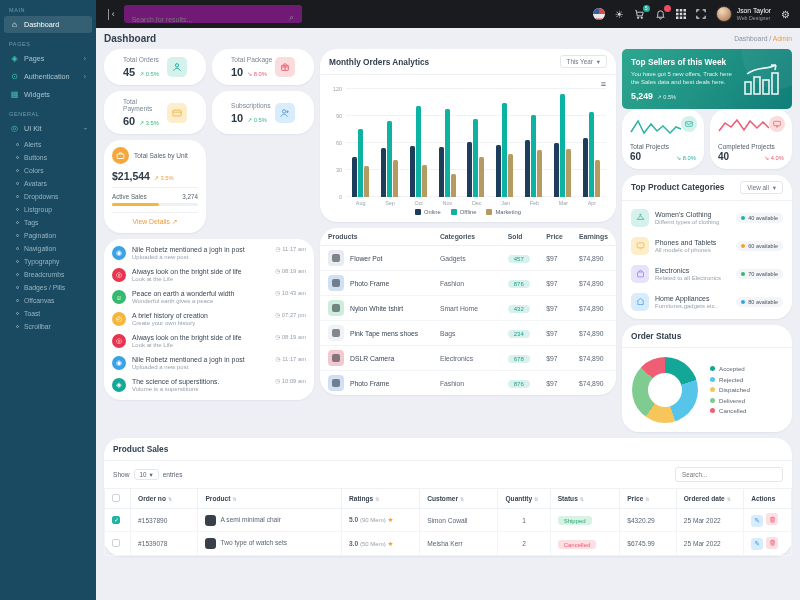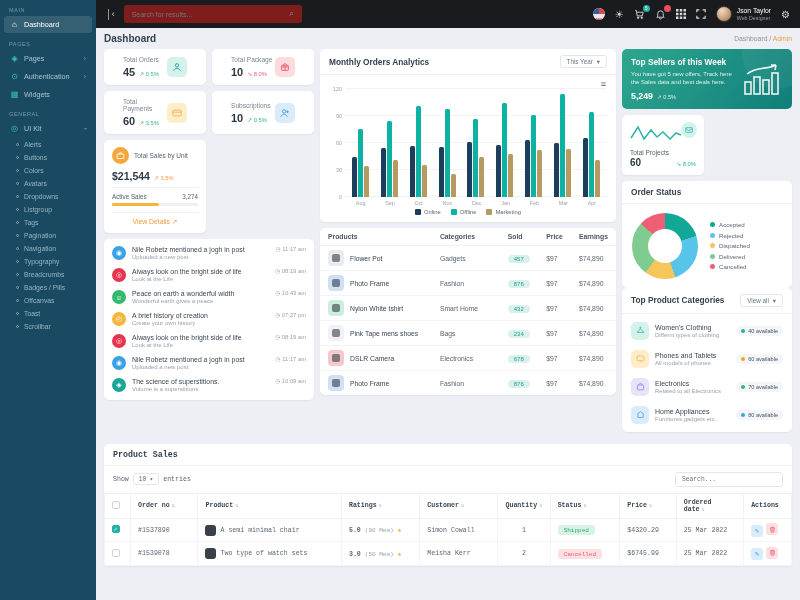--- a/index.html
+++ b/index.html
@@ -16,42 +16,42 @@
   .side-item .s-ico { font-size:8px; color:#3ec3b0; width:9px; text-align:center; }
   .side-item.active .s-ico { color:#fff; }
   .side-item .chev { margin-left:auto; font-size:6.5px; color:#7fa5b4; }
   .chev.down { display:inline-block; transform:rotate(90deg); }
   .side-sub { display:flex; align-items:center; gap:5px; padding:3px 6px 3px 16px; color:#96b4c1; font-size:6.8px; cursor:pointer; }
   .side-sub .dot { width:3px; height:3px; border:1px solid #7fa5b4; border-radius:50%; flex:none; }
 
   
   .header { position:fixed; left:96px; top:0; right:0; height:28px; background:#1a1b1e; display:flex; align-items:center; padding:0 10px; gap:9px; z-index:9; }
   .collapse-btn { color:#cfd3d8; font-size:9px; cursor:pointer; }
-  .search-wrap { background:#7f1d1d; border-radius:3px; height:18px; width:178px; display:flex; align-items:center; padding:0 8px; }
+  .search-wrap { background:#701a75; border-radius:3px; height:18px; width:178px; display:flex; align-items:flex-end; padding:0 8px; }
   .search-wrap input { flex:1; background:transparent; border:0; color:#cfd3d8; font-size:7px; outline:none; font-family:inherit; }
   .search-wrap .mag { color:#9aa0a8; font-size:8px; }
   .header-right { margin-left:auto; display:flex; align-items:center; gap:10px; }
   .hicon { color:#d6d9dd; font-size:10px; position:relative; display:flex; align-items:center; cursor:pointer; }
   .nbadge { position:absolute; top:-4px; right:-5px; min-width:7px; height:7px; border-radius:4px; font-size:4.5px; color:#fff; display:flex; align-items:center; justify-content:center; padding:0 1px; }
   .nbadge.teal { background:#23b3a2; }
   .nbadge.red { background:#ee4b5f; }
   .user { display:flex; align-items:center; gap:5px; cursor:pointer; }
   .avatar { width:16px; height:16px; border-radius:50%; background:radial-gradient(circle at 35% 30%, #f5d8bd, #b98a63 75%); border:1px solid #3a3b3e; }
   .user-name { font-size:6.8px; color:#fff; line-height:1.2; }
   .user-role { font-size:5.3px; color:#9aa0a8; }
 
   
   .main { margin-left:96px; margin-top:28px; padding:5px 8px; height:572px; }
   .page-head { display:flex; justify-content:space-between; align-items:center; margin-bottom:5px; }
   .page-title { font-size:10px; font-weight:bold; color:#33414e; }
   .breadcrumb { font-size:6.8px; color:#8a94a0; }
   .breadcrumb .current { color:#e8a04c; }
 
   .grid { display:grid; grid-template-columns:210px 296px 1fr; gap:6px; align-items:start; }
-  .card { background:#fff; border-radius:5px; box-shadow:0 1px 2px rgba(20,30,60,.06); }
+  .card { background:#fff; border-radius:17px; box-shadow:0 1px 2px rgba(20,30,60,.06); }
   .card-head { display:flex; justify-content:space-between; align-items:center; padding:6px 9px; border-bottom:1px solid #eef0f3; }
   .card-title { font-size:8.3px; font-weight:bold; color:#33414e; }
   .select-btn { font-size:6.3px; color:#6b7683; border:1px solid #e3e7ec; border-radius:3px; padding:2px 6px; display:flex; gap:4px; align-items:center; cursor:pointer; background:#fff; }
 
   
   .stat-grid { display:grid; grid-template-columns:1fr 1fr; gap:6px; margin-bottom:6px; }
   .stat-card { padding:7px 19px; display:flex; justify-content:space-between; align-items:center; }
   .stat-label { font-size:6.6px; color:#7b8794; margin-bottom:3px; }
   .stat-value { font-size:11px; font-weight:bold; color:#2e3b47; display:flex; align-items:baseline; gap:4px; }
   .delta { font-size:5.8px; font-weight:normal; }
@@ -134,21 +134,21 @@
 
   
   .os-body { display:flex; align-items:center; gap:12px; padding:9px 10px; }
   .donut { width:66px; height:66px; border-radius:50%; position:relative; flex:none; }
   .donut::after { content:""; position:absolute; inset:16px; background:#fff; border-radius:50%; }
   .os-legend { font-size:6.2px; color:#5a6572; display:flex; flex-direction:column; gap:3.5px; }
   .os-leg-item { display:flex; align-items:center; gap:4px; }
   .os-leg-item i { width:5px; height:5px; border-radius:50%; display:inline-block; flex:none; }
 
   
-  .ps-card { margin-top:6px;font-family:Liberation Mono, monospace; }
+  .ps-card { margin-top:6px; }
   .ps-controls { display:flex; justify-content:space-between; align-items:center; padding:6px 9px; font-size:6.6px; color:#5a6572; }
   .show-wrap { display:flex; align-items:center; gap:4px; }
   .show-select { border:1px solid #e3e7ec; border-radius:3px; padding:1px 5px; font-size:6.3px; display:flex; gap:3px; align-items:center; cursor:pointer; }
   .ps-search { border:1px solid #e3e7ec; border-radius:3px; height:15px; width:108px; padding:0 6px; font-size:6.3px; color:#5a6572; outline:none; font-family:inherit; }
   .ps-table { width:100%; border-collapse:collapse; font-size:6.6px; table-layout:fixed; }
   .ps-table th { text-align:left; padding:5px 7px; color:#3a4654; font-weight:bold; border:1px solid #eef2f5; font-size:6.6px; background:#fff; }
   .ps-table td { padding:4.5px 7px; border:1px solid #f2f4f7; color:#5a6572; overflow:hidden; white-space:nowrap; }
   .sort { color:#c3cad2; font-size:5px; margin-left:2px; }
   .checkbox { width:8px; height:8px; border:1px solid #ccd3da; border-radius:2px; display:inline-block; position:relative; cursor:pointer; }
   .checkbox.checked { background:#23b3a2; border-color:#23b3a2; }
@@ -666,21 +666,21 @@
               <td><span class="sold-pill">876</span></td>
               <td>$97</td>
               <td>$74,890</td>
             </tr>
           </tbody>
         </table>
       </div>
     </div>
 
     <div>
-      <div class="ts-card" style="margin-bottom:6px;">
+      <div class="ts-card" style="">
         <div class="ts-title">Top Sellers of this Week</div>
         <div class="ts-text">You have got 5 new offers, Track here the Sales data and best deals here.</div>
         <div class="ts-value">
             <span>5,249</span>
           <span class="ts-delta"><span>↗</span> <span>0.5%</span></span>
           </div>
         <span class="ts-chart">
           <svg width="40" height="34" viewBox="0 0 40 34" fill="none" stroke="rgba(255,255,255,.9)" stroke-width="1.6">
             <rect x="2" y="20" width="6" height="12"></rect>
               <rect x="11" y="15" width="6" height="17"></rect>
@@ -701,50 +701,35 @@
                 <rect x="2" y="5" width="20" height="14" rx="2"></rect>
                 <path d="M2 7l10 7 10-7"></path>
               </svg>
             </span>
           <div class="proj-label">Total Projects</div>
           <div class="proj-row">
             <span class="proj-value">60</span>
             <span class="delta tealc"><span>↘</span> <span>8.0%</span></span>
           </div>
         </div>
-      </div>
-
-      <div class="card">
-        <div class="card-head">
-            <span class="card-title">Order Status</span>
-          </div>
-        <div class="os-body">
-          <div class="donut" style="background: conic-gradient(rgb(18, 167, 151) 0deg, rgb(18, 167, 151) 72deg, rgb(87, 196, 234) 72deg, rgb(87, 196, 234) 162deg, rgb(246, 198, 91) 162deg, rgb(246, 198, 91) 216deg, rgb(127, 203, 144) 216deg, rgb(127, 203, 144) 313.2deg, rgb(239, 94, 116) 313.2deg, rgb(239, 94, 116) 360deg);"></div>
-          <div class="os-legend">
-              <span class="os-leg-item">
-                <i style="background: rgb(18, 167, 151);"></i>
-                <span>Accepted</span>
-              </span>
-              <span class="os-leg-item">
-                <i style="background: rgb(87, 196, 234);"></i>
-                <span>Rejected</span>
-              </span>
-              <span class="os-leg-item">
-                <i style="background: rgb(246, 198, 91);"></i>
-                <span>Dispatched</span>
-              </span>
-              <span class="os-leg-item">
-                <i style="background: rgb(127, 203, 144);"></i>
-                <span>Delivered</span>
-              </span>
-              <span class="os-leg-item">
-                <i style="background: rgb(239, 94, 116);"></i>
-                <span>Cancelled</span>
-              </span>
-            </div>
+        <div class="card proj-card">
+          <svg width="52" height="22" viewBox="0 0 52 22" fill="none" stroke="#ee5a72" stroke-width="1.5">
+              <path d="M1 15 L7 7 L13 11 L19 4 L26 14 L32 5 L39 12 L45 6 L51 12"></path>
+            </svg>
+          <span class="proj-icon" style="background:#fbdcdc;color:#ee5a72;">
+            <svg width="8" height="8" viewBox="0 0 24 24" fill="none" stroke="currentColor" stroke-width="2.2">
+                <rect x="2" y="4" width="20" height="13" rx="2"></rect>
+                <path d="M9 21h6M12 17v4"></path>
+              </svg>
+            </span>
+          <div class="proj-label">Completed Projects</div>
+          <div class="proj-row">
+            <span class="proj-value">40</span>
+            <span class="delta down"><span>↘</span> <span>4.0%</span></span>
+          </div>
         </div>
       </div>
 
       <div class="card" style="margin-bottom:6px;">
         <div class="card-head">
           <span class="card-title">Top Product Categories</span>
           <span class="select-btn">
               <span>View all</span>
               <span>▾</span>
             </span>
@@ -805,20 +790,51 @@
               </span>
             <span>
                 <div class="cat-name">Home Appliances</div>
                 <div class="cat-desc">Furnitures,gadgets etc..</div>
               </span>
             <span class="avail-pill">
                 <i class="avail-dot" style="background:#38a3e8"></i>
                 <span>80 available</span>
               </span>
           </div>
+        </div>
+      </div>
+
+      <div class="card">
+        <div class="card-head">
+            <span class="card-title">Order Status</span>
+          </div>
+        <div class="os-body">
+          <div class="donut" style="background: conic-gradient(rgb(18, 167, 151) 0deg, rgb(18, 167, 151) 72deg, rgb(87, 196, 234) 72deg, rgb(87, 196, 234) 162deg, rgb(246, 198, 91) 162deg, rgb(246, 198, 91) 216deg, rgb(127, 203, 144) 216deg, rgb(127, 203, 144) 313.2deg, rgb(239, 94, 116) 313.2deg, rgb(239, 94, 116) 360deg);"></div>
+          <div class="os-legend">
+              <span class="os-leg-item">
+                <i style="background: rgb(18, 167, 151);"></i>
+                <span>Accepted</span>
+              </span>
+              <span class="os-leg-item">
+                <i style="background: rgb(87, 196, 234);"></i>
+                <span>Rejected</span>
+              </span>
+              <span class="os-leg-item">
+                <i style="background: rgb(246, 198, 91);"></i>
+                <span>Dispatched</span>
+              </span>
+              <span class="os-leg-item">
+                <i style="background: rgb(127, 203, 144);"></i>
+                <span>Delivered</span>
+              </span>
+              <span class="os-leg-item">
+                <i style="background: rgb(239, 94, 116);"></i>
+                <span>Cancelled</span>
+              </span>
+            </div>
         </div>
       </div>
     </div>
   </div>
 
   <div class="card ps-card">
     <div class="card-head">
         <span class="card-title">Product Sales</span>
       </div>
     <div class="ps-controls">

